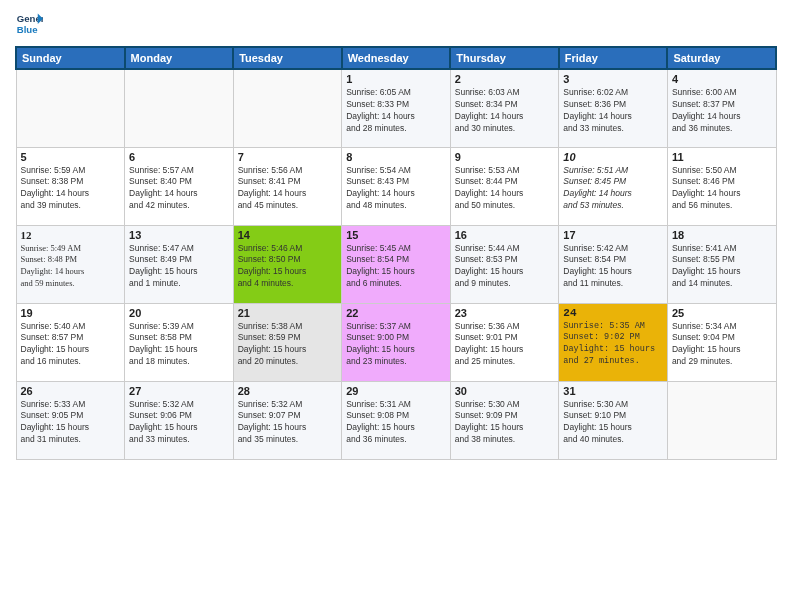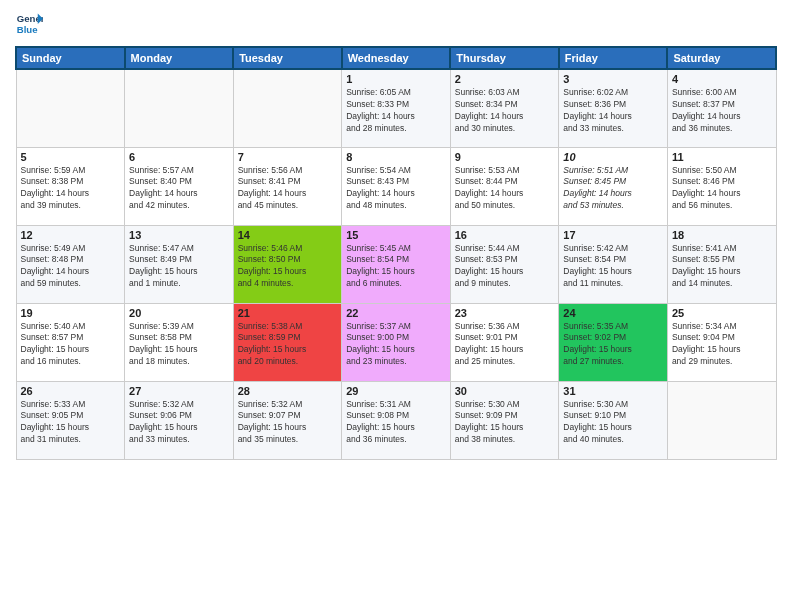--- a/index.html
+++ b/index.html
@@ -197,21 +197,21 @@
           </td>
           <td style="background: rgb(255, 255, 255);">
             <span class="day-number">11</span>
             <div class="cell-text">Sunrise: 5:50 AM</div>
             <div class="cell-text">Sunset: 8:46 PM</div>
             <div class="cell-text">Daylight: 14 hours</div>
             <div class="cell-text">and 56 minutes.</div>
           </td>
         </tr>
         <tr>
-          <td style="background: rgb(245, 247, 250);">
+          <td style="background: rgb(245, 247, 250); font-family: Liberation Serif, serif;">
             <span class="day-number">12</span>
             <div class="cell-text">Sunrise: 5:49 AM</div>
             <div class="cell-text">Sunset: 8:48 PM</div>
             <div class="cell-text">Daylight: 14 hours</div>
             <div class="cell-text">and 59 minutes.</div>
           </td>
           <td style="background: rgb(245, 247, 250);">
             <span class="day-number">13</span>
             <div class="cell-text">Sunrise: 5:47 AM</div>
             <div class="cell-text">Sunset: 8:49 PM</div>
@@ -262,42 +262,42 @@
             <div class="cell-text">Daylight: 15 hours</div>
             <div class="cell-text">and 16 minutes.</div>
           </td>
           <td style="background: rgb(255, 255, 255);">
             <span class="day-number">20</span>
             <div class="cell-text">Sunrise: 5:39 AM</div>
             <div class="cell-text">Sunset: 8:58 PM</div>
             <div class="cell-text">Daylight: 15 hours</div>
             <div class="cell-text">and 18 minutes.</div>
           </td>
-          <td style="background: #ef4444;">
+          <td style="background: #e5e5e5;">
             <span class="day-number">21</span>
             <div class="cell-text">Sunrise: 5:38 AM</div>
             <div class="cell-text">Sunset: 8:59 PM</div>
             <div class="cell-text">Daylight: 15 hours</div>
             <div class="cell-text">and 20 minutes.</div>
           </td>
           <td style="background: #f0abfc;">
             <span class="day-number">22</span>
             <div class="cell-text">Sunrise: 5:37 AM</div>
             <div class="cell-text">Sunset: 9:00 PM</div>
             <div class="cell-text">Daylight: 15 hours</div>
             <div class="cell-text">and 23 minutes.</div>
           </td>
           <td style="background: rgb(255, 255, 255);">
             <span class="day-number">23</span>
             <div class="cell-text">Sunrise: 5:36 AM</div>
             <div class="cell-text">Sunset: 9:01 PM</div>
             <div class="cell-text">Daylight: 15 hours</div>
             <div class="cell-text">and 25 minutes.</div>
           </td>
-          <td style="background: #22c55e;">
+          <td style="background: #eab308; font-family: Liberation Mono, monospace;">
             <span class="day-number">24</span>
             <div class="cell-text">Sunrise: 5:35 AM</div>
             <div class="cell-text">Sunset: 9:02 PM</div>
             <div class="cell-text">Daylight: 15 hours</div>
             <div class="cell-text">and 27 minutes.</div>
           </td>
           <td style="background: rgb(255, 255, 255);">
             <span class="day-number">25</span>
             <div class="cell-text">Sunrise: 5:34 AM</div>
             <div class="cell-text">Sunset: 9:04 PM</div>

